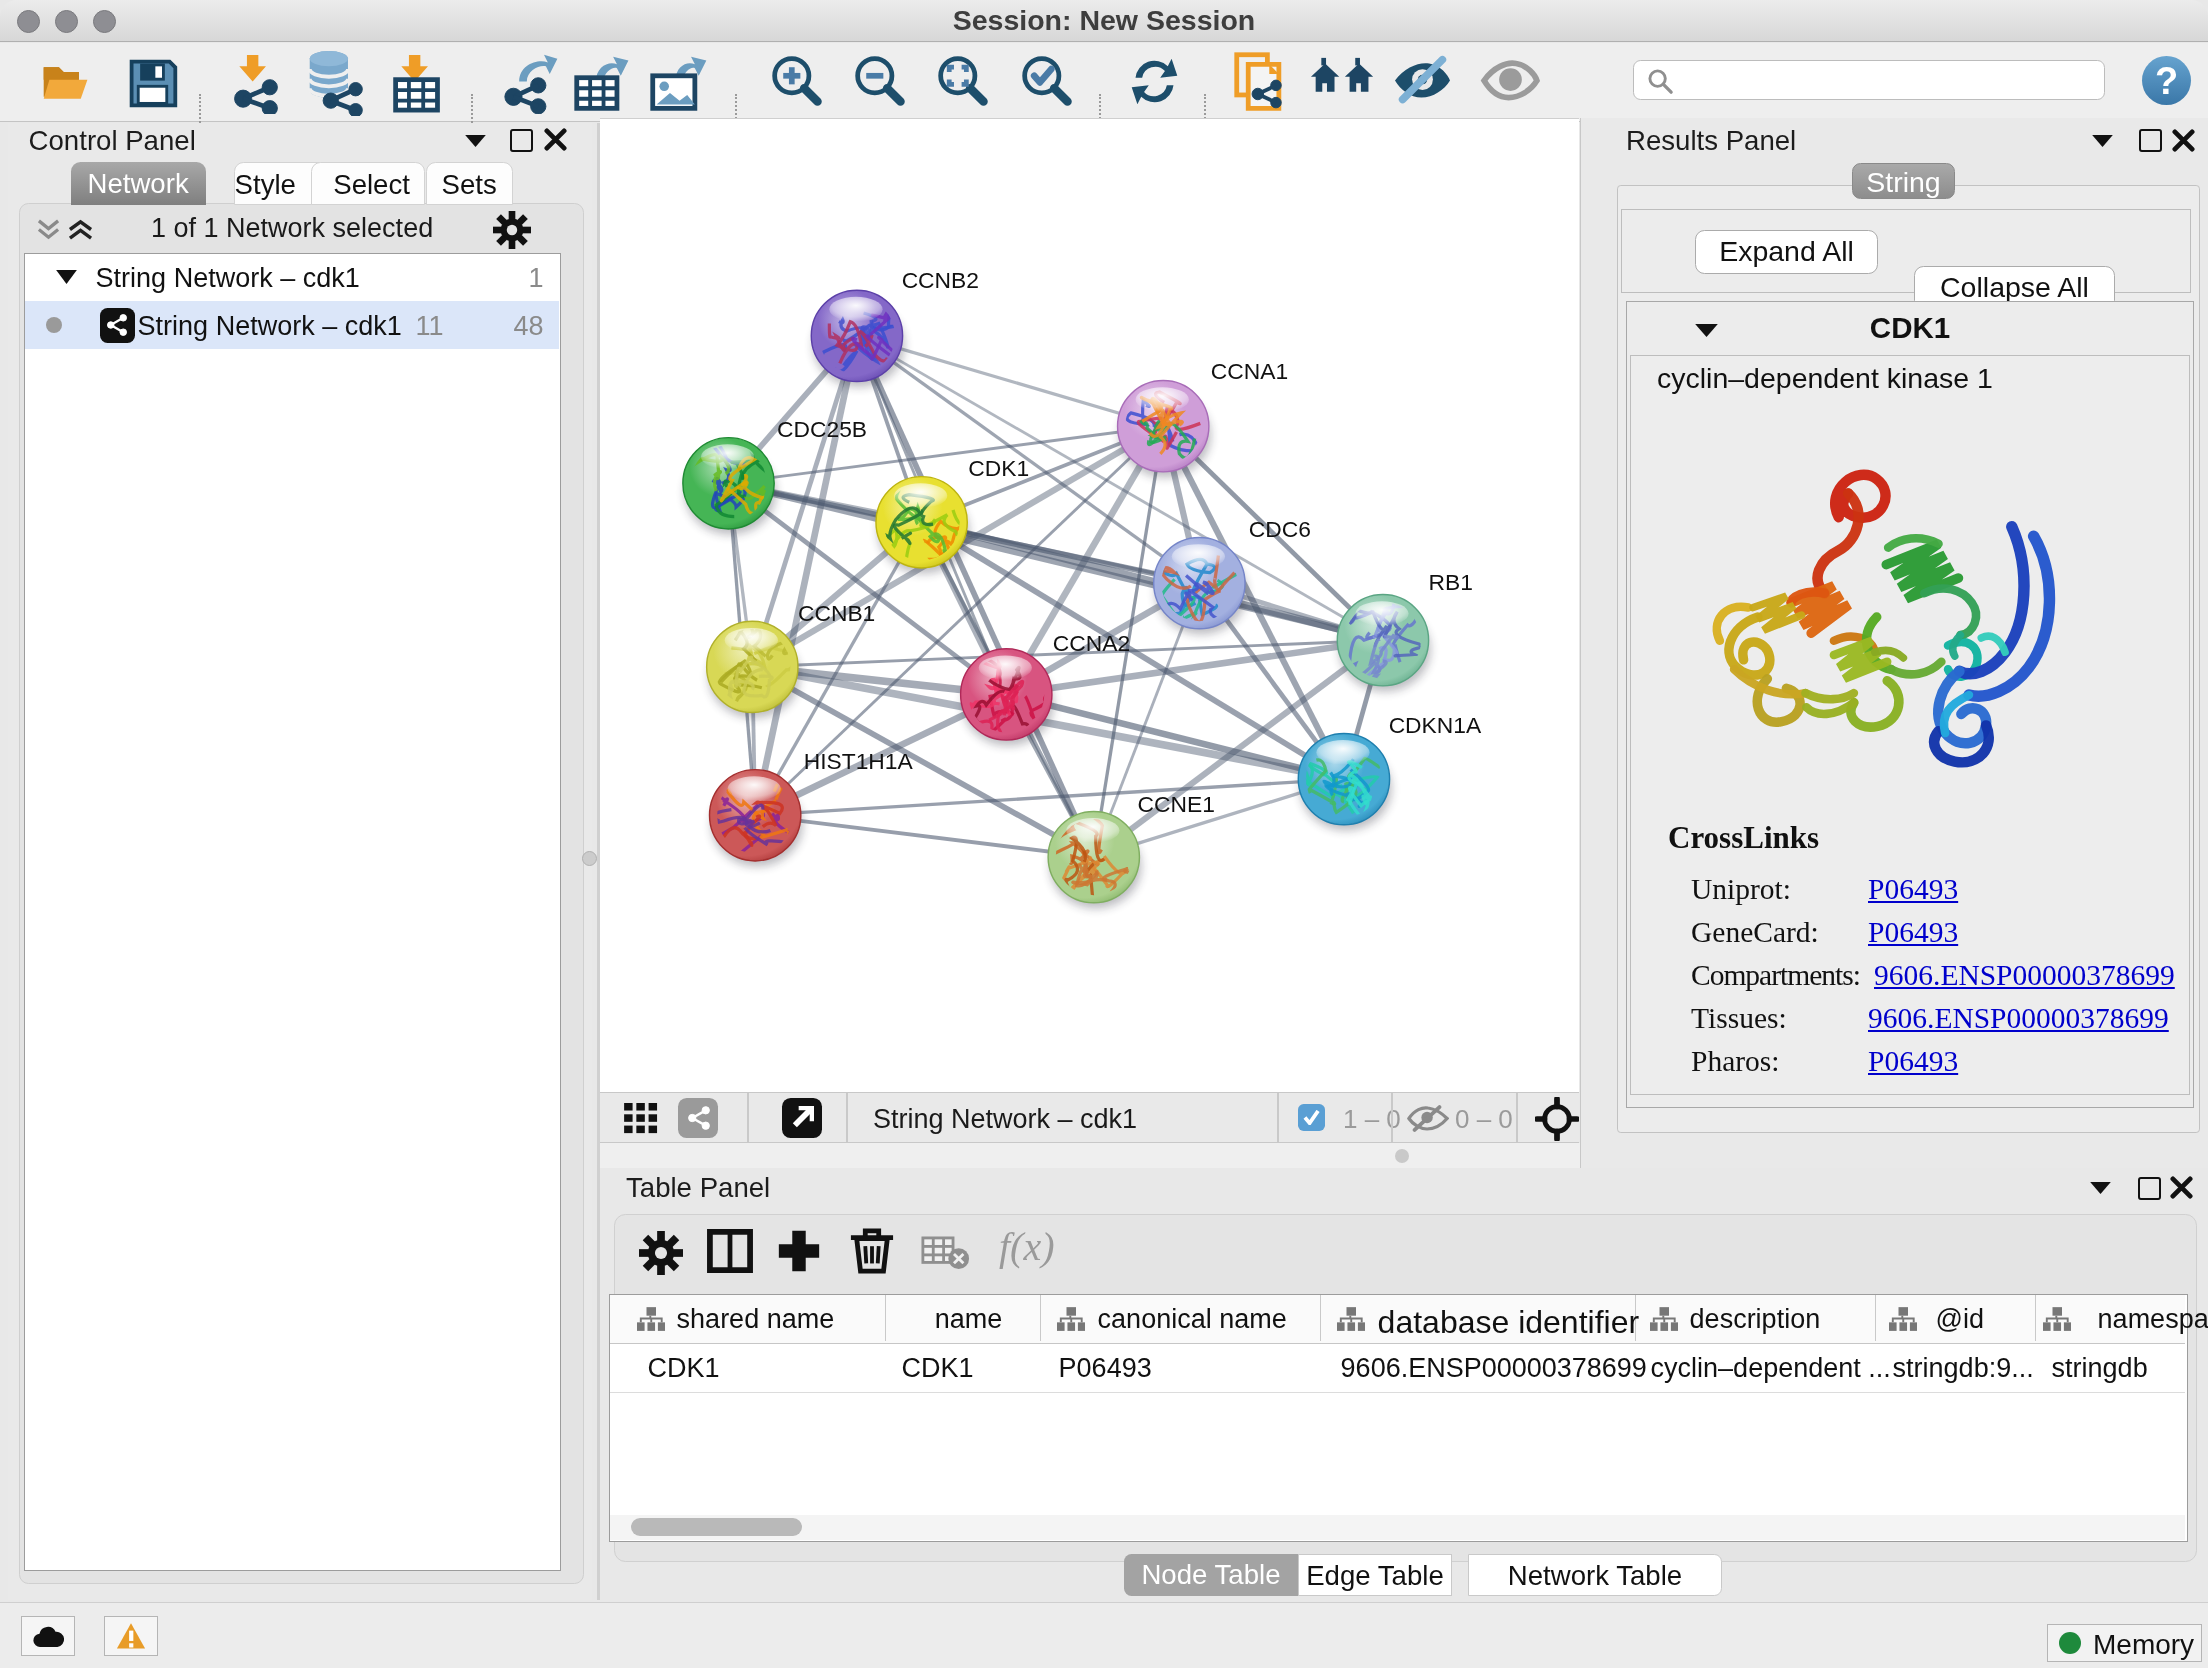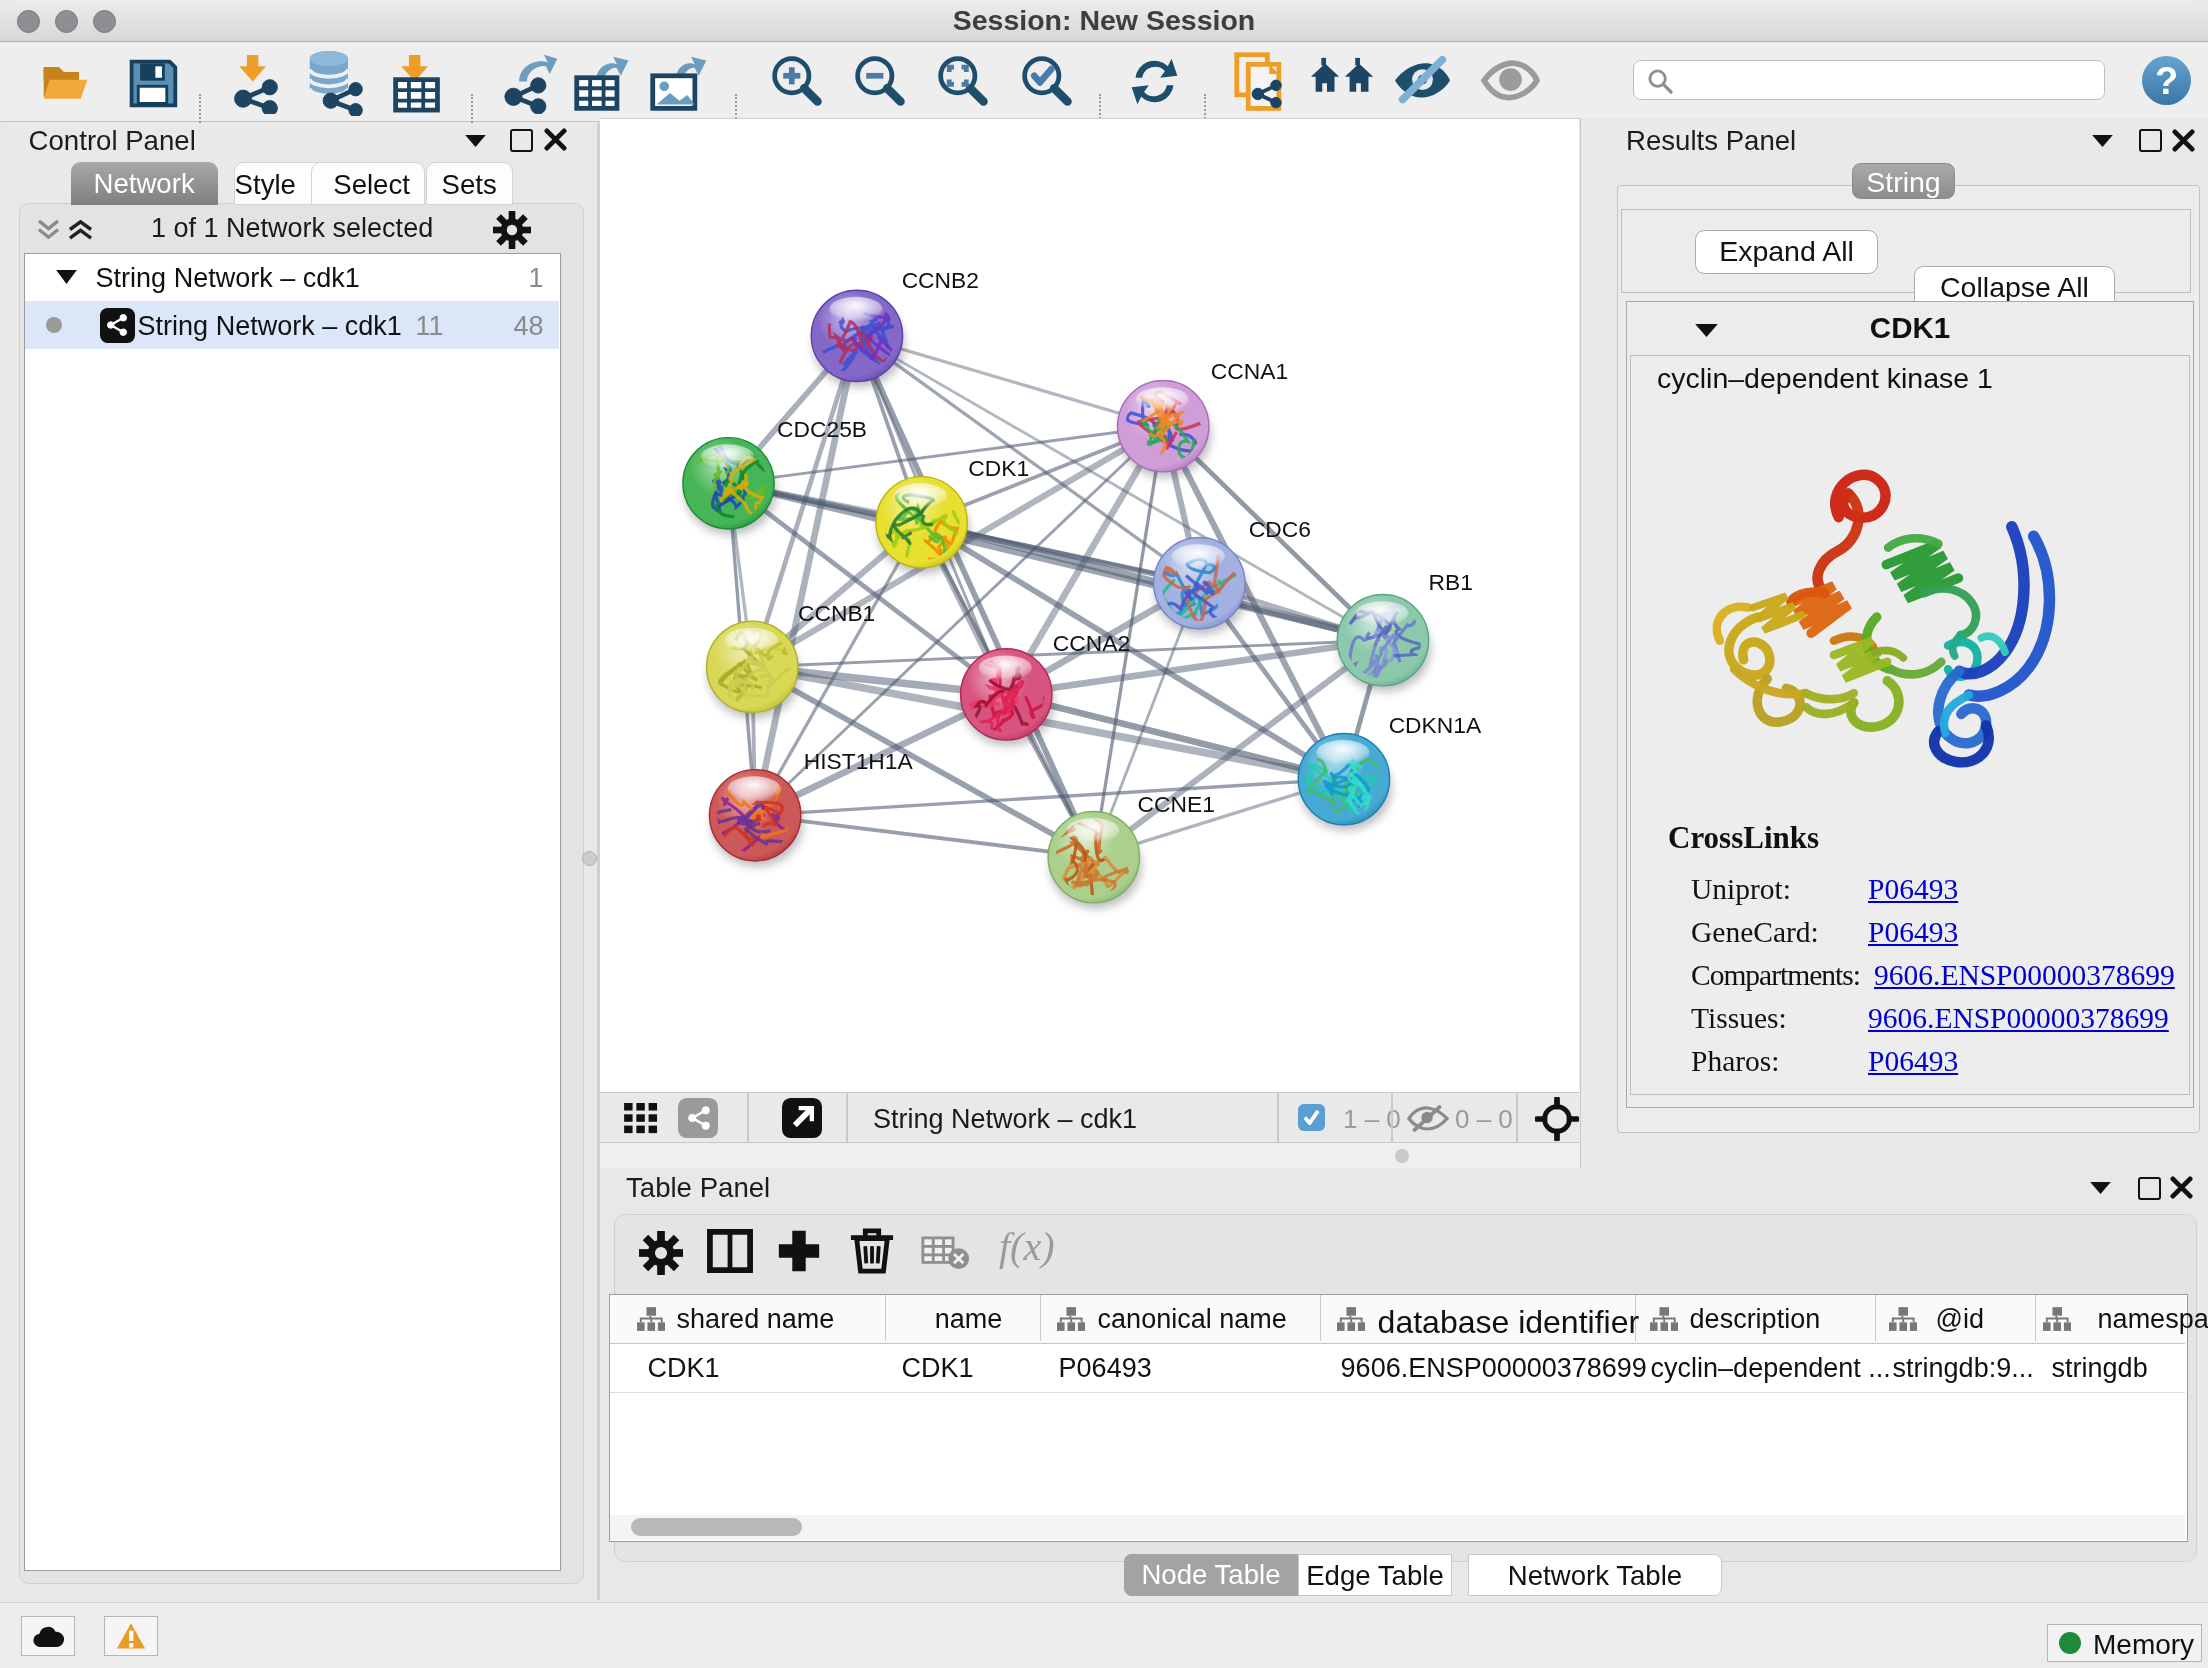--- a/index.html
+++ b/index.html
@@ -171,21 +171,21 @@
 <svg class="abs" style="left:455px;top:9.5px" width="25" height="15" viewBox="0 0 26 16">
       <path d="M2 2 h22 l-11 13 z" fill="#111"></path>
     </svg>
 <div class="abs" style="left:502px;top:5.7px;width:19px;height:19px;border:2.9px solid #111;border-radius:2.9px;"></div>
 <svg class="abs" style="left:536px;top:4.8px" width="23" height="23" viewBox="0 0 24 24">
       <path d="M3 3 L21 21 M21 3 L3 21" stroke="#111" stroke-width="5" stroke-linecap="round"></path>
     </svg>
 
 <div class="abs" style="left:11.4px;top:80px;width:563px;height:1379px;background:#e3e3e3;border:1px solid #cfcfcf;border-radius:9.5px;"></div>
 
-<div class="abs" style="left:63px;top:39px;width:147px;height:43px;background:linear-gradient(#a8a8a8,#7f7f7f);border-radius:9.5px 9.5px 0 0;color:#fff;text-align:center;font-size:27.6px;line-height:43px;">Network</div>
+<div class="abs" style="left:63px;top:39px;width:135px;height:43px;background:linear-gradient(#a8a8a8,#7f7f7f);border-radius:9.5px 9.5px 0 0;color:#fff;text-align:center;font-size:27.6px;line-height:43px;">Network</div>
 <div class="abs" style="left:202px;top:39px;width:102px;height:43px;background:#fdfdfd;border:1px solid #d3d3d3;border-radius:9.5px 9.5px 0 0;color:#111;text-align:left;font-size:27.6px;line-height:43px;box-sizing:border-box;margin-left:24px;">Style</div>
 <div class="abs" style="left:303px;top:39px;width:114px;height:43px;background:#fdfdfd;border:1px solid #d3d3d3;border-radius:9.5px 9.5px 0 0;color:#111;text-align:center;font-size:27.6px;line-height:43px;box-sizing:border-box;padding-left:8px;">Select</div>
 <div class="abs" style="left:418px;top:39px;width:87px;height:43px;background:#fdfdfd;border:1px solid #d3d3d3;border-radius:9.5px 9.5px 0 0;color:#111;text-align:center;font-size:27.6px;line-height:43px;box-sizing:border-box;">Sets</div>
 
 <svg class="abs" style="left:28.5px;top:95px" width="25" height="23" viewBox="0 0 26 24">
       <path d="M3 3 l10 8 10-8 M3 12 l10 8 10-8" fill="none" stroke="#8a8a8a" stroke-width="3.4"></path>
     </svg>
 <svg class="abs" style="left:59px;top:95px" width="27" height="23" viewBox="0 0 28 24">
       <path d="M3 21 l11-8 11 8 M3 12 l11-8 11 8" fill="none" stroke="#222" stroke-width="3.6"></path>
     </svg>

